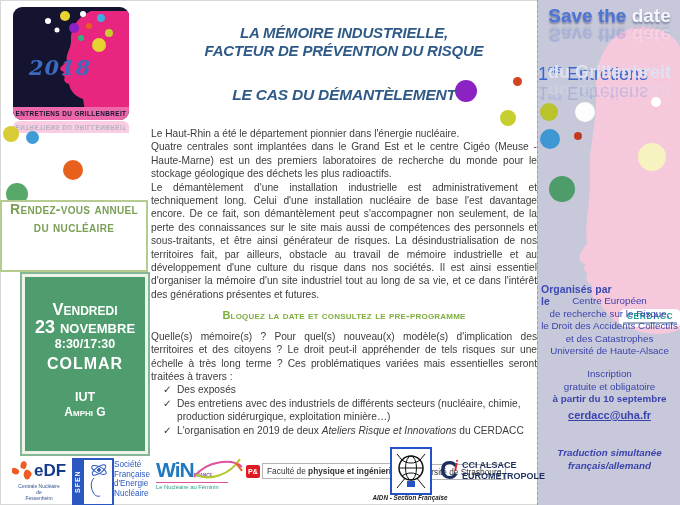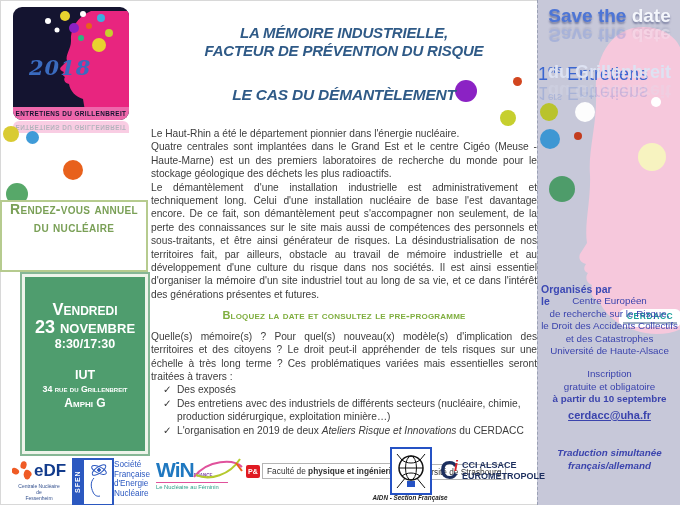--- a/index.html
+++ b/index.html
@@ -145,22 +145,22 @@
 
   <div class="annual-box">
     <span>Rendez-vous annuel</span>
     <span>du nucléaire</span>
   </div>
 
   <div class="event-box">
     <div class="ev-day">Vendredi</div>
     <div class="ev-date">23 novembre</div>
     <div class="ev-time">8:30/17:30</div>
+    <div class="ev-city">COLMAR</div>
     <div class="ev-venue">IUT</div>
-    <div class="ev-addr">34 rue du Grillenbreit</div>
     <div class="ev-room">Amphi G</div>
   </div>
 
   <div class="title t1 abs">LA MÉMOIRE INDUSTRIELLE,</div>
   <div class="title t2 abs">FACTEUR DE PRÉVENTION DU RISQUE</div>
   <div class="title t3 abs">LE CAS DU DÉMANTÈLEMENT</div>
 
   <div class="body-block">
     <p>Le Haut-Rhin a été le département pionnier dans l'énergie nucléaire.</p>
     <p>Quatre centrales sont implantées dans le Grand Est et le centre Cigéo (Meuse - Haute-Marne) est un des premiers laboratoires de recherche du monde pour le stockage géologique des déchets les plus radioactifs.</p>

